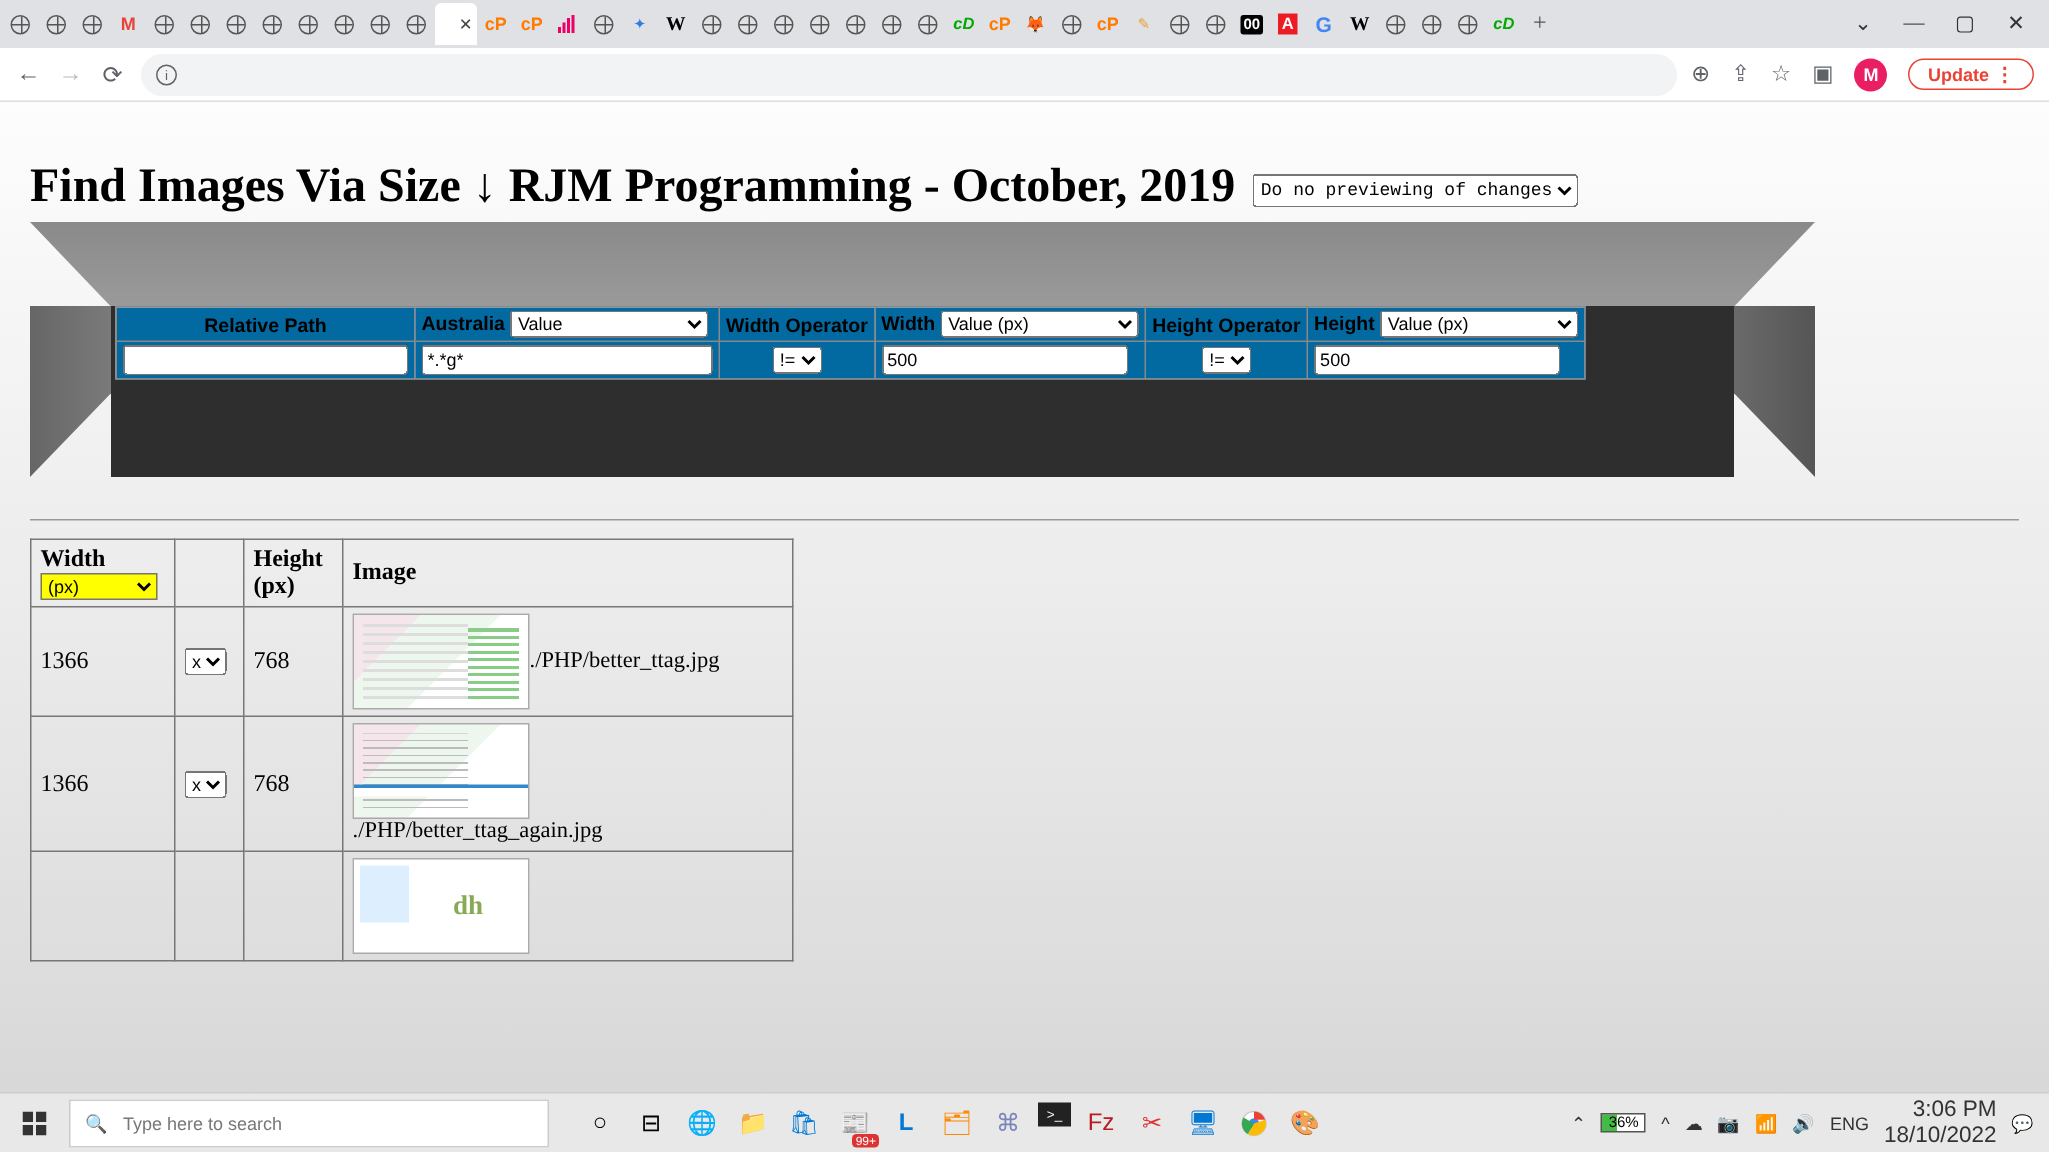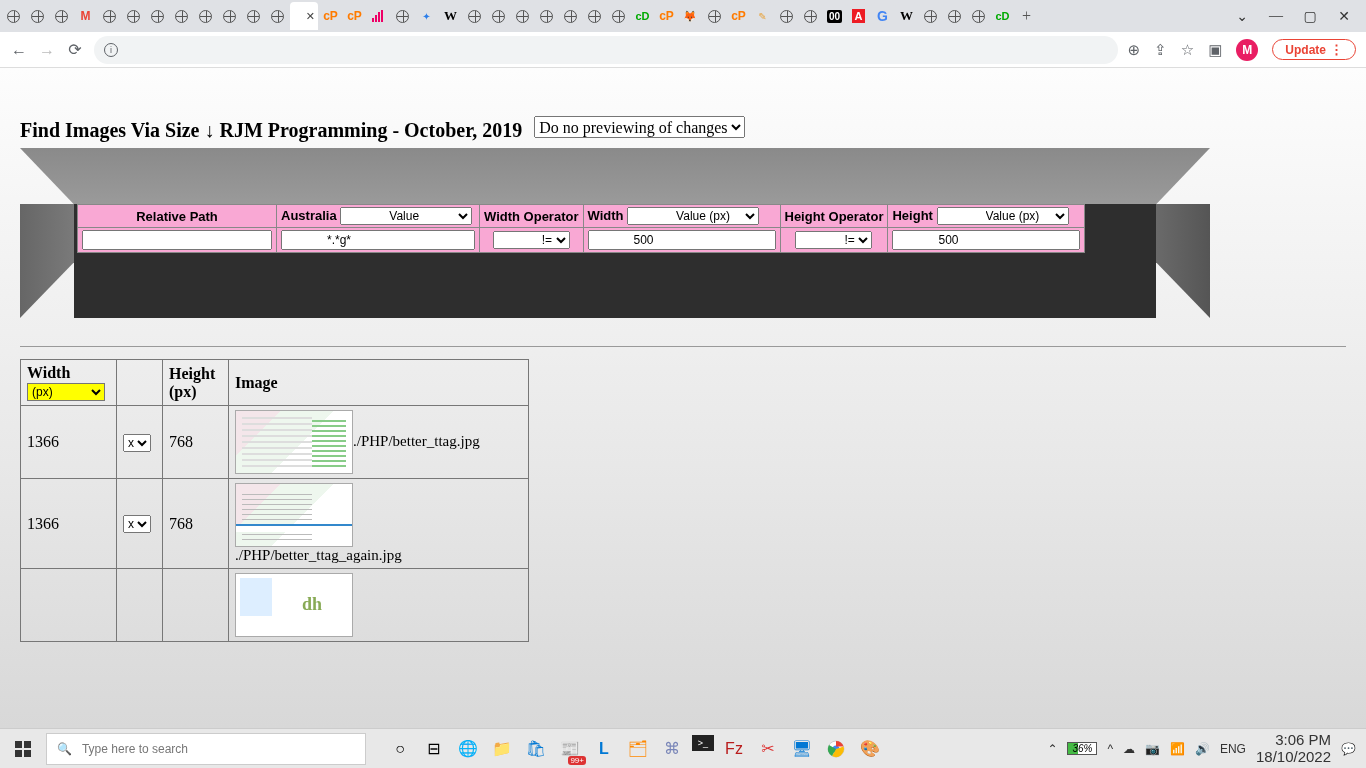--- a/index.html
+++ b/index.html
@@ -116,27 +116,27 @@
   left: 0;
   right: 0;
   bottom: 40px;
   overflow: hidden;
   background: linear-gradient(180deg, #fdfdfd 0%, #e8e8e8 60%, #d8d8d8 100%);
   padding: 10px 20px 0 20px;
 }
 .title-row { display:flex; align-items:flex-end; gap:12px; }
 h1.main-title {
   margin: 8px 0 6px 0;
-  font-size: 20px;
+  font-size: 32px;
   font-weight: bold;
 }
 h1.main-title .arrow { font-weight:normal; }
 .preview-select {
-  font-family: Liberation Serif, serif;
-  font-size: 16px;
+  font-family: Liberation Mono, monospace;
+  font-size: 12px;
   height: 22px;
   margin-bottom: 10px;
   margin-top: 38px;
 }
 .disclosure {
   margin: 8px 0;
   font-size: 15px;
 }
 .disclosure::before { content: "▼ "; font-size:12px; }
 
@@ -189,35 +189,34 @@
   font-size: 13px;
   position: absolute;
   top: 56px;
   left: 57px;
   z-index: 5;
   background: #fff;
 }
 .param-table th, .param-table td {
   border: 1px solid #888;
   padding: 2px 4px;
-  background: #f9a8d4;
+  background: #0369a1;
   text-align: left;
   vertical-align: middle;
   font-weight: bold;
 }
 .param-table td { font-weight: normal; }
 .param-table th.label { text-align:center; min-width:100px; }
 .param-table select, .param-table input[type=text] {
   font-family: Arial;
   font-size: 12px;
-  padding-left: 44px;
 }
 .param-table .w-rel { width:190px; }
 .param-table .w-spec { width:132px; }
-.param-table .w-val { width:188px; }
+.param-table .w-val { width:164px; }
 
 
 .btn-row { margin-top: 4px; }
 .btn {
   font-family: Arial;
   font-size: 20px;
   padding: 1px 8px;
   border: 2px solid #000;
   display: inline-block;
   cursor: pointer;
@@ -360,30 +359,29 @@
   gap: 10px;
   padding-right: 10px;
   color: #333;
 }
 .battery {
   border:1px solid #555;
   padding:0 4px;
   font-size:10px;
   background: linear-gradient(90deg,#4b4 0 36%, #fff 36%);
   color:#000;
-  font-style:italic;
 }
 .clock { text-align:right; line-height:1.1; font-size:15px; }
 .globe { border:1.5px solid #555; border-radius:50%; width:13px; height:13px; position:relative; }
 .globe::before { content:""; position:absolute; top:0; bottom:0; left:50%; width:1px; background:#555; }
 .globe::after { content:""; position:absolute; left:0; right:0; top:50%; height:1px; background:#555; }
 .gmail { font-family:Arial; font-weight:bold; font-size:12px; }
 .gmail .gR{color:#ea4335}
 .cP { color:#ff7b00; font-weight:bold; font-family:Arial; font-size:12px; }
-.cD { color:#0a0; font-weight:bold; font-family:Arial; font-size:11px; }
+.cD { color:#0a0; font-weight:bold; font-family:Arial; font-size:11px;font-style:italic; }
 .wtab { font-family:"Times New Roman"; font-weight:bold; font-size:13px; color:#000; }
 .bars { width:14px; display:flex; gap:1px; align-items:flex-end; height:12px;}
 .bars i{ width:2px; background:#e06; }
 .bars i:nth-child(1){height:4px}.bars i:nth-child(2){height:7px}.bars i:nth-child(3){height:10px}.bars i:nth-child(4){height:12px}
 .abc { background:#000; color:#fff; font-family:Arial; font-weight:bold; font-size:10px; padding:1px 2px; border-radius:2px;}
 .aiRed { background:#ed1c24; color:#fff; font-family:Arial; font-weight:bold; font-size:11px; padding:1px 3px;}
 .gG2 { font-family:Arial; font-weight:bold; font-size:14px; color:#4285f4; }
 </style>
 </head>
 <body>

